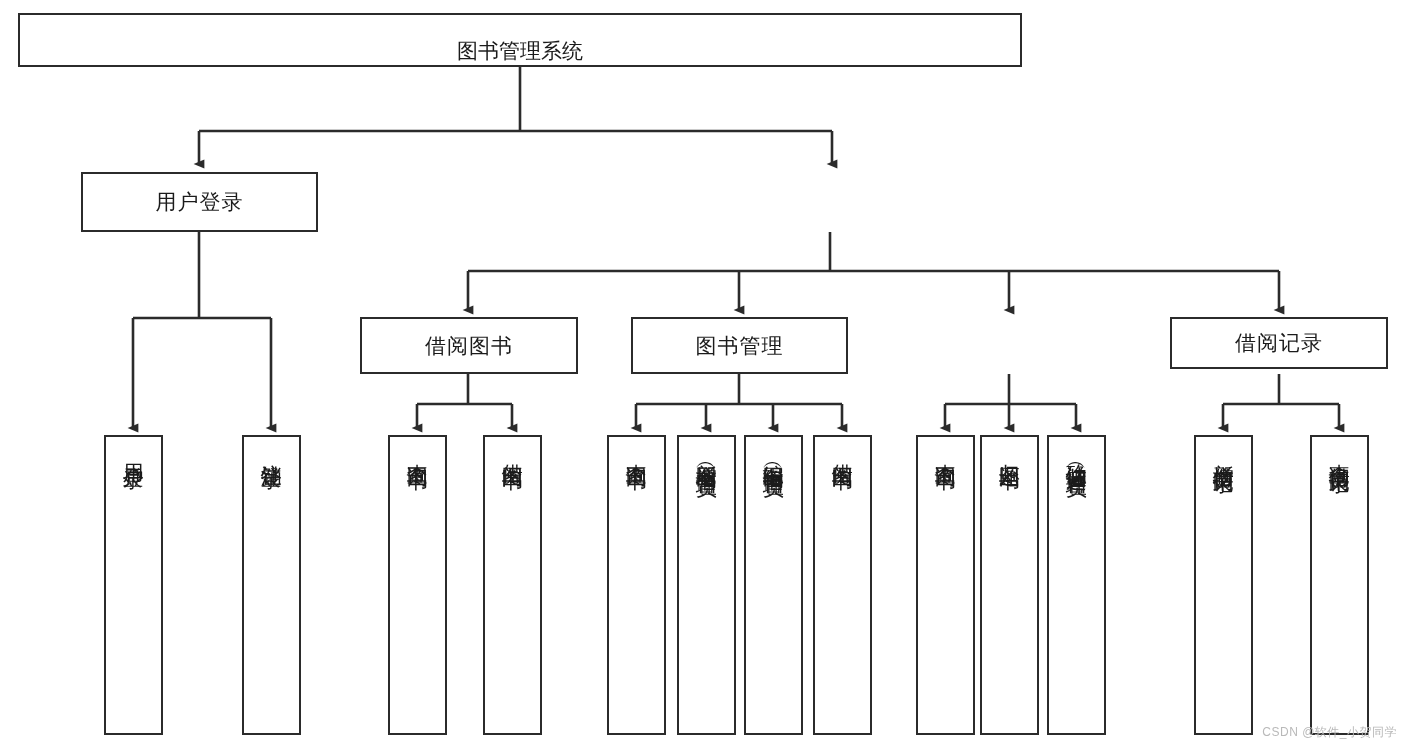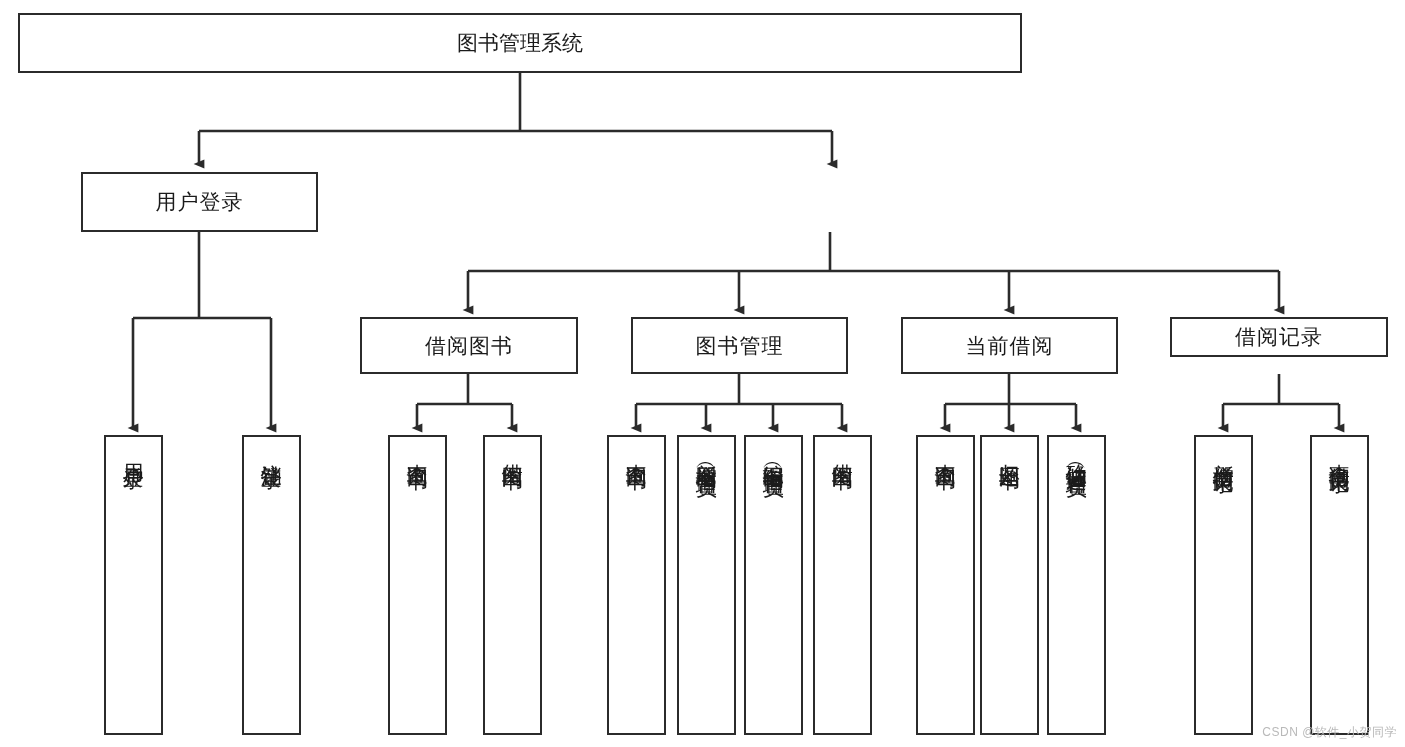--- a/index.html
+++ b/index.html
@@ -116,42 +116,39 @@
       <path d="M1009,404 L1009,428" marker-end="url(#arrow)"></path>
       <path d="M1076,404 L1076,428" marker-end="url(#arrow)"></path>
 
       <path d="M1279,374 L1279,404"></path>
       <path d="M1223,404 L1339,404"></path>
       <path d="M1223,404 L1223,428" marker-end="url(#arrow)"></path>
       <path d="M1339,404 L1339,428" marker-end="url(#arrow)"></path>
     </g>
   </svg>
 
-  <div class="node root" style="left:18px; top:13px; width:1004px; height:60px;">
+  <div class="node root" style="left:18px; top:13px; width:1004px; height:54px;align-items:flex-end;">
     <span>图书管理系统</span>
   </div>
 
   <div class="node h" style="left:81px; top:172px; width:237px; height:60px;">
     <span>用户登录</span>
   </div>
 
 
   <div class="node h" style="left:360px; top:317px; width:218px; height:57px;">
     <span>借阅图书</span>
   </div>
 
   <div class="node h" style="left:631px; top:317px; width:217px; height:57px;">
     <span>图书管理</span>
   </div>
 
-  <div class="node h" style="left:901px; top:317px; width:217px; height:57px;">
-    <span>当前借阅</span>
-  </div>
-
-  <div class="node h" style="left:1170px; top:317px; width:218px; height:40px;">
+
+  <div class="node h" style="left:1170px; top:317px; width:218px; height:52px;">
     <span>借阅记录</span>
   </div>
 
   <div class="node v" style="left:104px; top:435px; width:59px; height:300px;">
     <span class="vtext">用户登录</span>
   </div>
 
   <div class="node v" style="left:242px; top:435px; width:59px; height:300px;">
     <span class="vtext">注销登录</span>
   </div>

